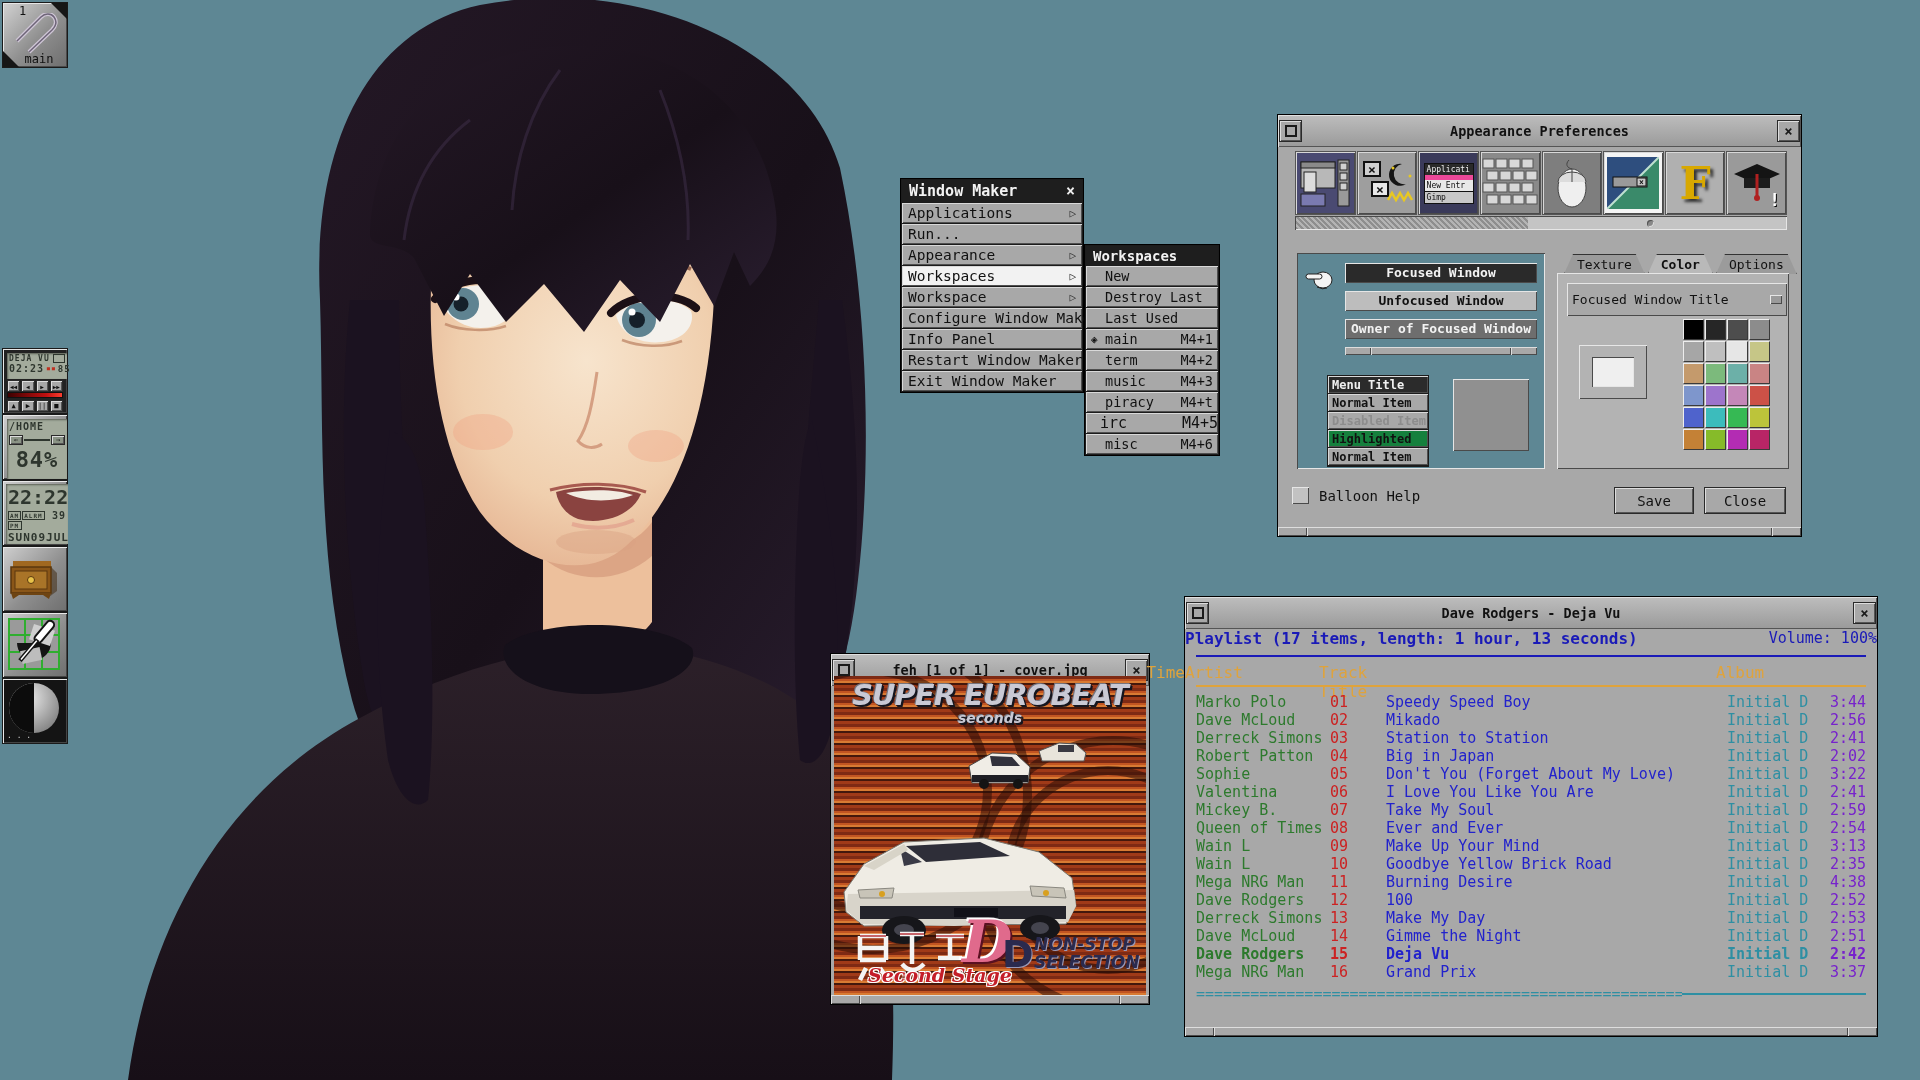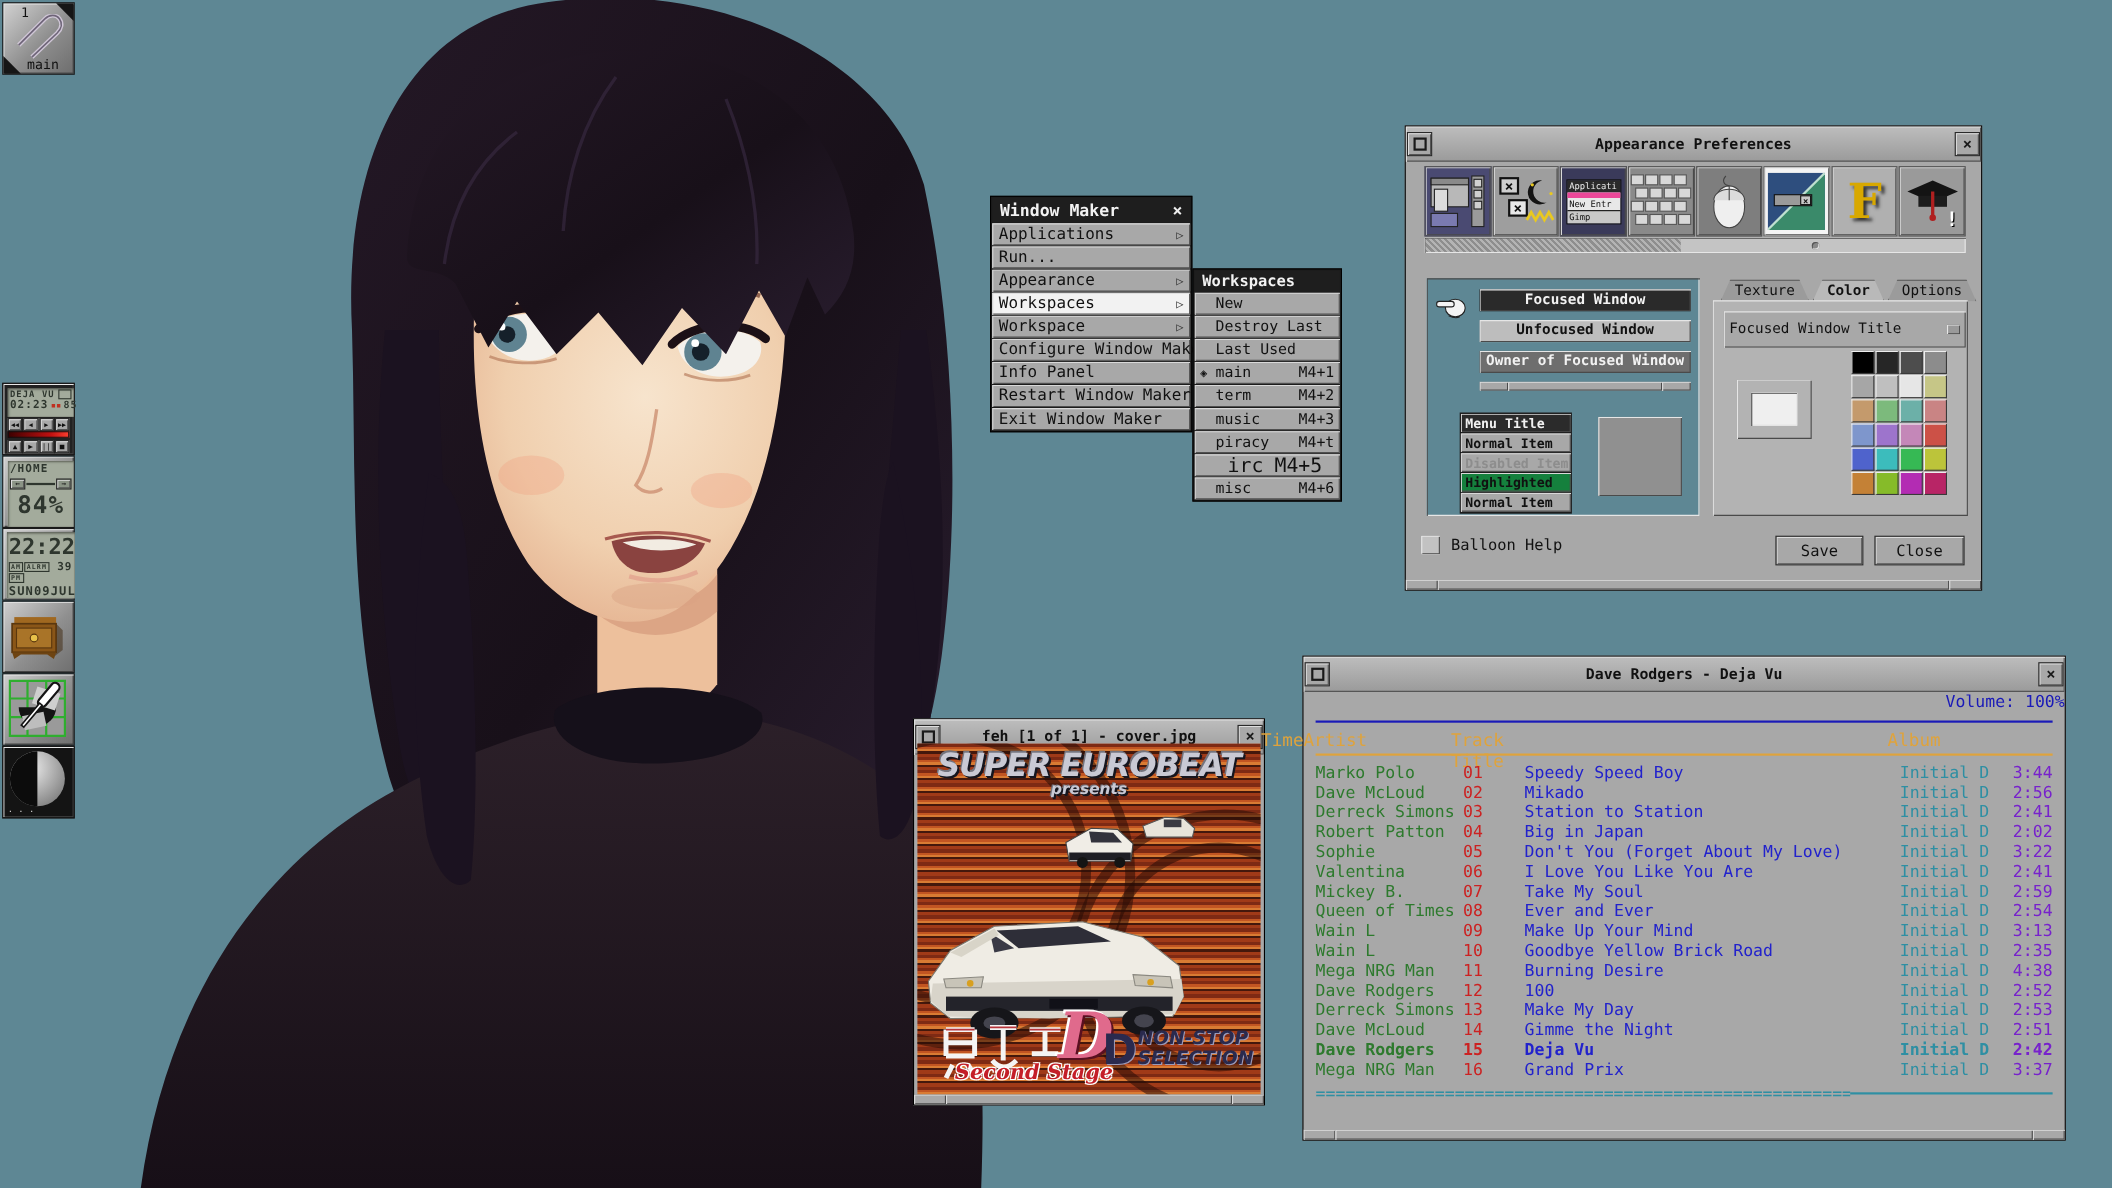--- a/index.html
+++ b/index.html
@@ -336,21 +336,21 @@
         <div class="menu-item" style="font-size:13.5px;padding:0 5px;">
           <span class="mi-marker"></span>
           <span>music</span>
           <span class="mi-short">M4+3</span>
         </div>
         <div class="menu-item" style="font-size:13.5px;padding:0 5px;">
           <span class="mi-marker"></span>
           <span>piracy</span>
           <span class="mi-short">M4+t</span>
         </div>
-        <div class="menu-item" style="font-size:18px;padding:0 16px;">
+        <div class="menu-item" style="font-size:15px;padding:0 0;">
           <span class="mi-marker"></span>
           <span>irc</span>
           <span class="mi-short">M4+5</span>
         </div>
         <div class="menu-item" style="font-size:13.5px;padding:0 5px;">
           <span class="mi-marker"></span>
           <span>misc</span>
           <span class="mi-short">M4+6</span>
         </div>
       </div>
@@ -568,21 +568,21 @@
       <div class="tbtn">
           <span>×</span>
         </div>
     </div>
     <div id="cover">
       <div class="swirl" style="left:-120px;top:-40px;width:300px;height:300px;"></div>
       <div class="swirl" style="left:-90px;top:-10px;width:230px;height:230px;"></div>
       <div class="swirl" style="left:140px;top:60px;width:260px;height:260px;"></div>
       <div class="swirl" style="left:170px;top:90px;width:190px;height:190px;"></div>
       <div class="chrome" style="position:absolute;left:0;right:0;top:2px;text-align:center;font-size:29px;letter-spacing:-1px;white-space:nowrap;">SUPER EUROBEAT</div>
-      <div class="chrome" style="position:absolute;left:0;right:0;top:34px;text-align:center;font-size:14px;">presents</div>
+      <div class="chrome" style="position:absolute;left:0;right:0;top:34px;text-align:center;font-size:14px;">seconds</div>
 
       <svg class="abs" style="left:130px;top:55px;" width="130" height="70" viewBox="0 0 130 70">
         <g>
             <path d="M75,20 L95,12 L112,13 L122,22 L120,30 L78,30 Z" fill="#e8e4da" stroke="#555"></path>
             <rect x="94" y="14" width="16" height="7" fill="#3a3a42"></rect>
           </g>
         <g>
             <path d="M5,35 L28,22 L52,23 L66,36 L64,52 L8,52 Z" fill="#f0ede6" stroke="#444"></path>
             <path d="M26,25 L48,26 L56,35 L28,35 Z" fill="#32323c"></path>
             <rect x="8" y="44" width="56" height="7" fill="#1e1e24"></rect>
@@ -639,20 +639,21 @@
       <div class="tbtn">
           <span class="minisq"></span>
         </div>
       <span class="tlabel">Dave Rodgers - Deja Vu</span>
       <div class="tbtn">
           <span>×</span>
         </div>
     </div>
 
     <div class="pc" style="top:32px;display:flex;">
+      <span style="color:#1a1ab8;font-weight:bold;font-size:16px;">Playlist (17 items, length: 1 hour, 13 seconds)</span>
       <span style="margin-left:auto;color:#1a1ab8;font-size:15px;">Volume: 100%</span>
     </div>
     <div class="abs" style="left:11px;right:11px;top:58px;border-top:2px solid #1a1ab8;"></div>
 
     <div class="pc" style="top:66px;height:18px;position:absolute;color:#dfa33c;">
       <span class="abs" style="left:0;">Artist</span>
       <span class="abs" style="left:134px;">Track Title</span>
       <span class="abs" style="left:531px;">Album</span>
       <span class="abs" style="right:0;">Time</span>
     </div>

